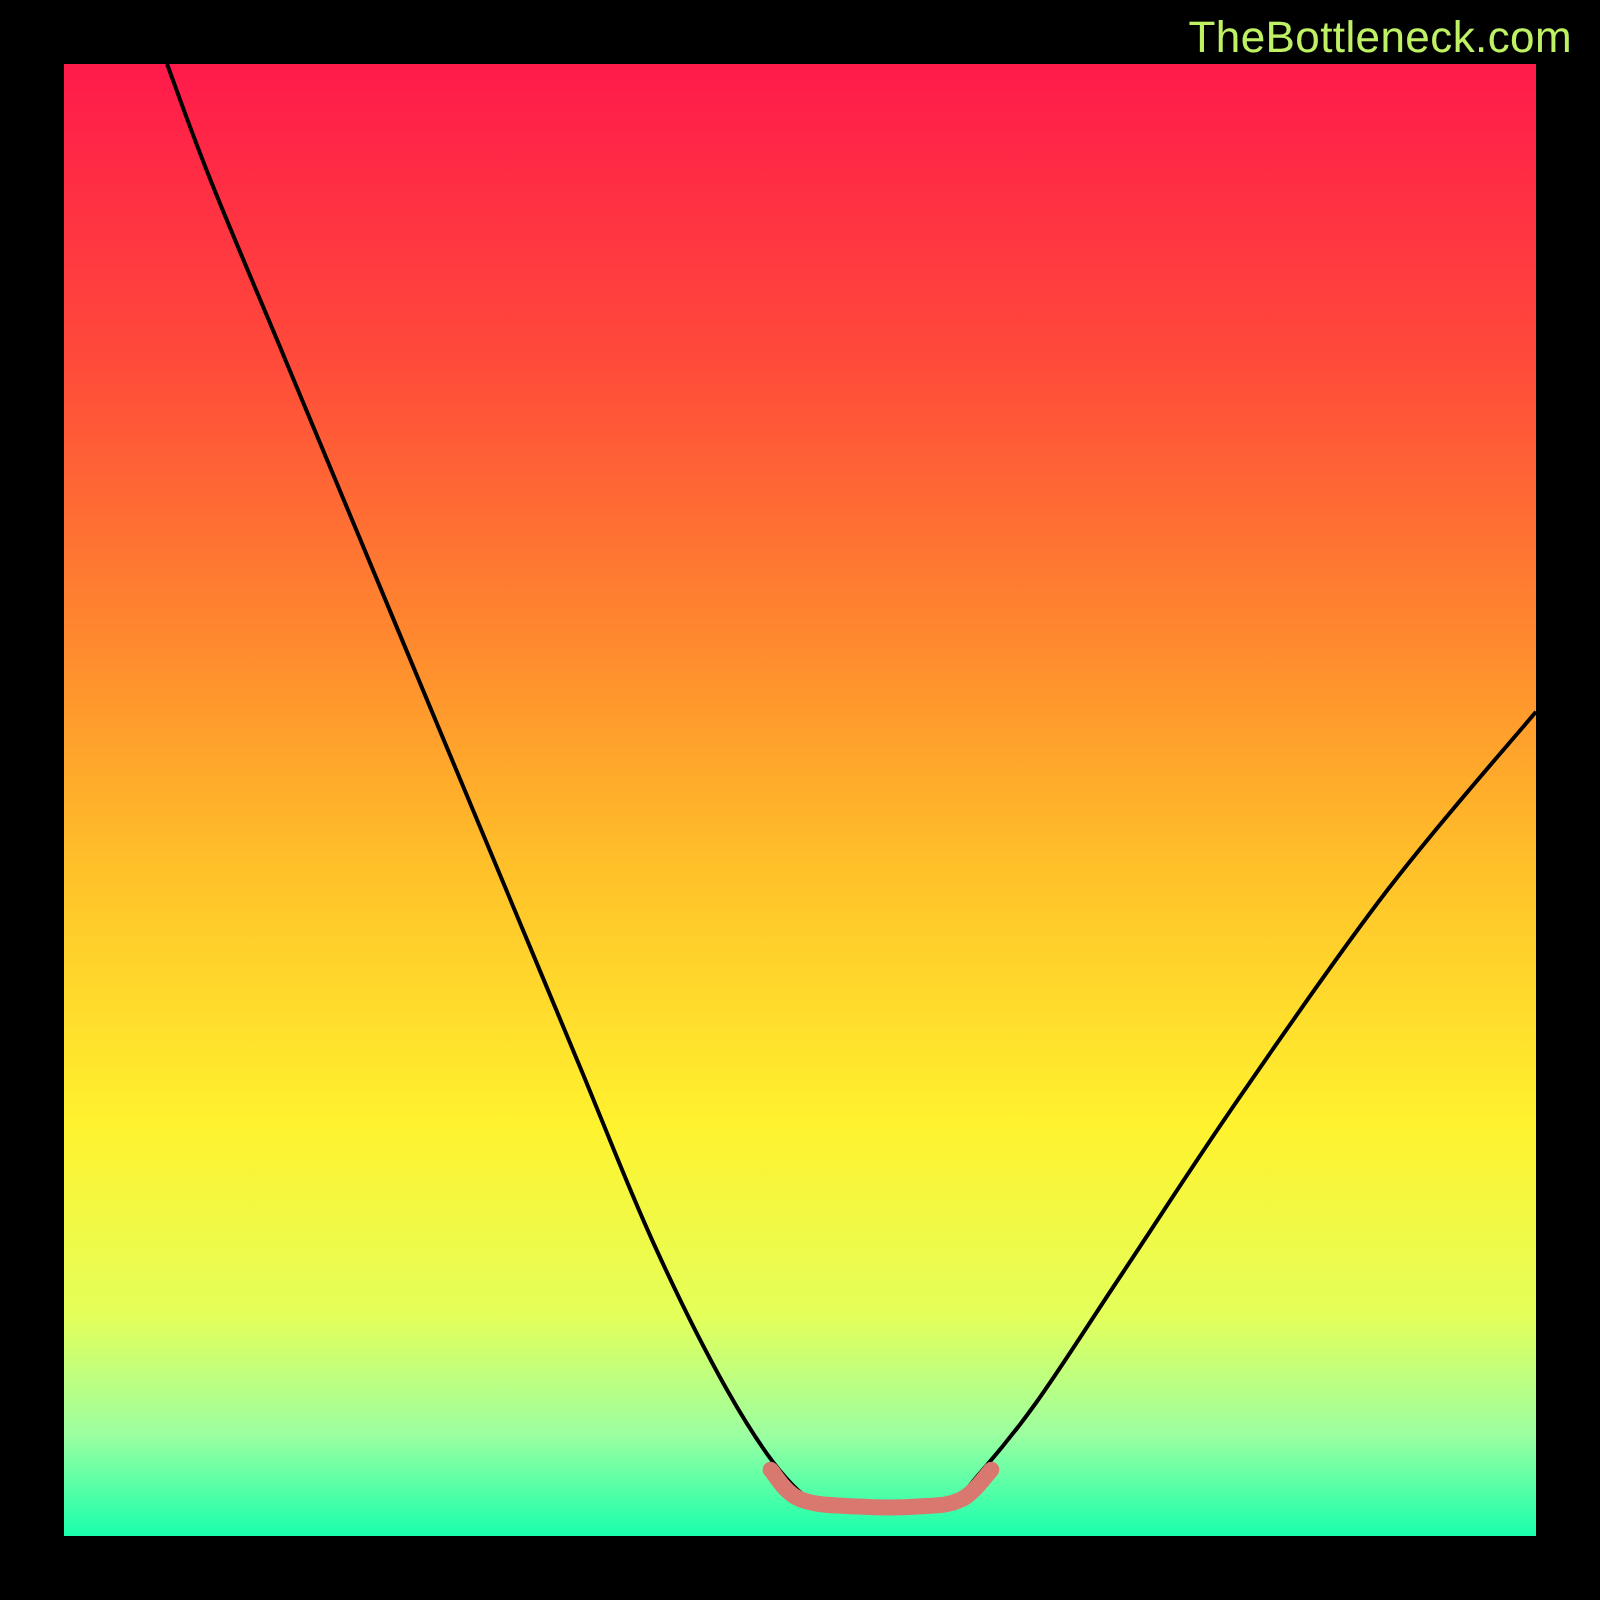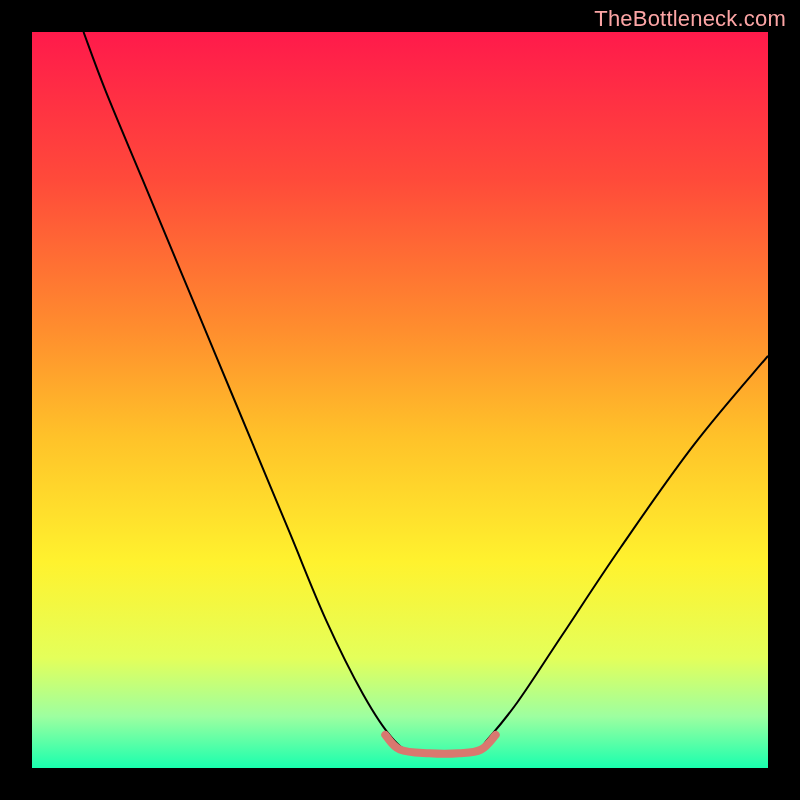--- a/index.html
+++ b/index.html
@@ -15,21 +15,21 @@
     position: absolute;
     top: 0; left: 0;
     width: 800px;
     height: 800px;
     background: #000;
   }
   .watermark {
     position: absolute;
     top: 6px;
     right: 14px;
-    color: #fca5a5;
+    color: #bef264;
     font-size: 22px;
     font-weight: 500;
     letter-spacing: 0.2px;
     user-select: none;
   }
   .plot-wrap {
     position: absolute;
     left: 32px;
     top: 32px;
     width: 736px;

